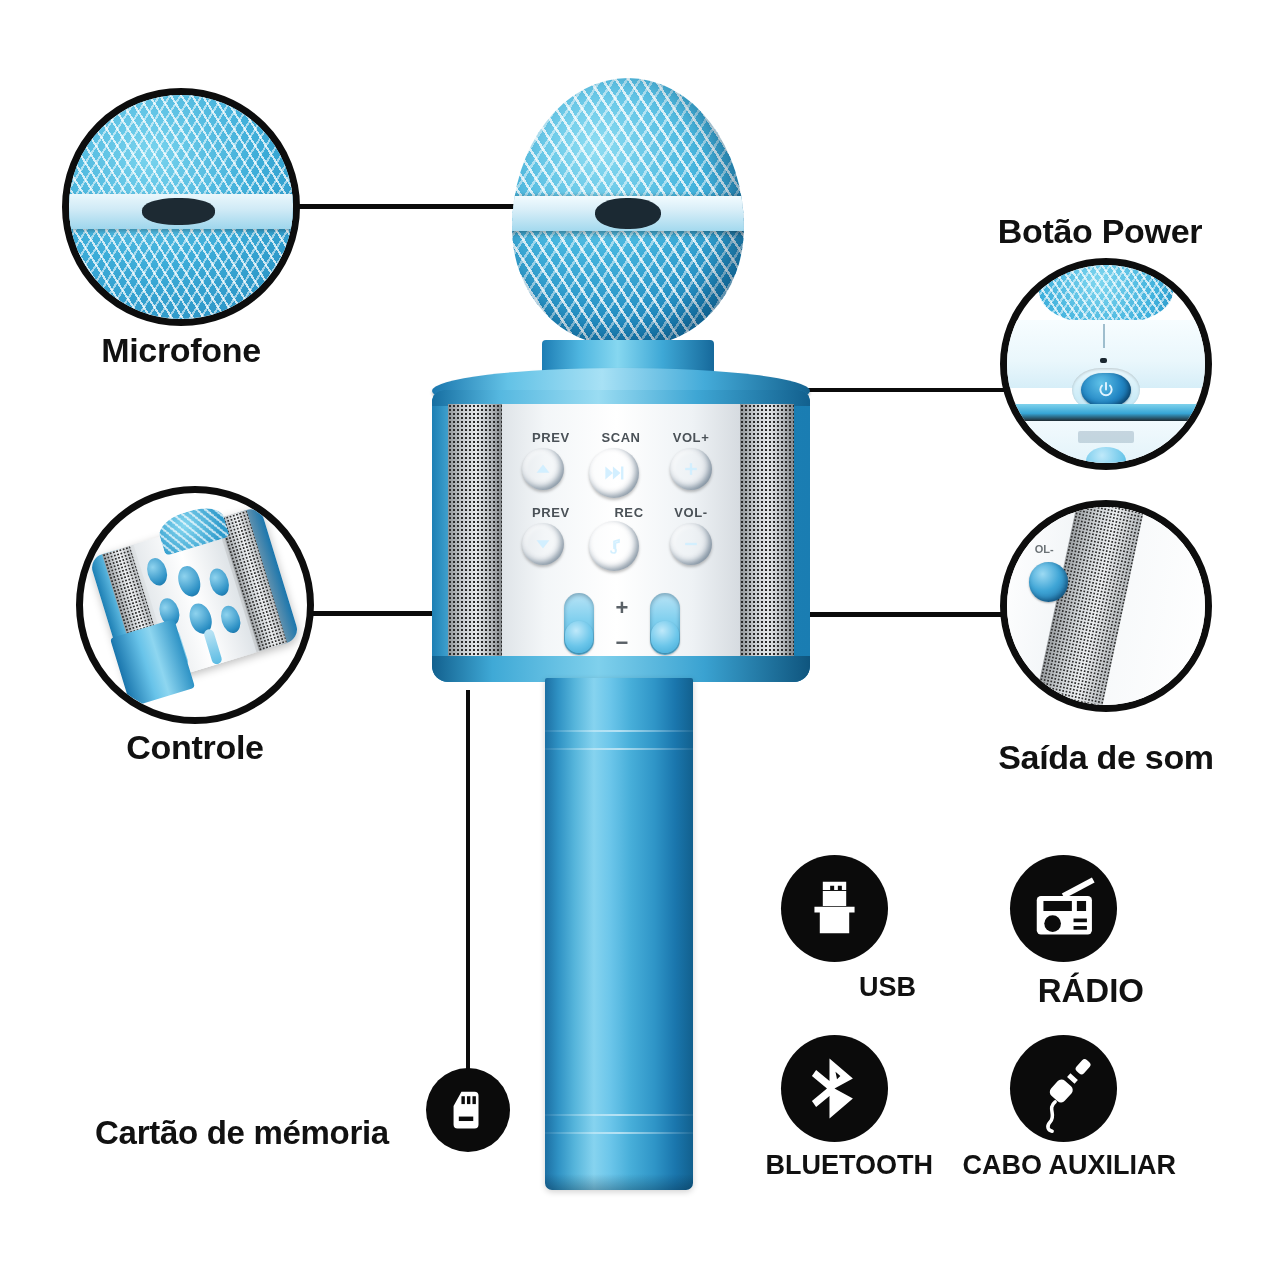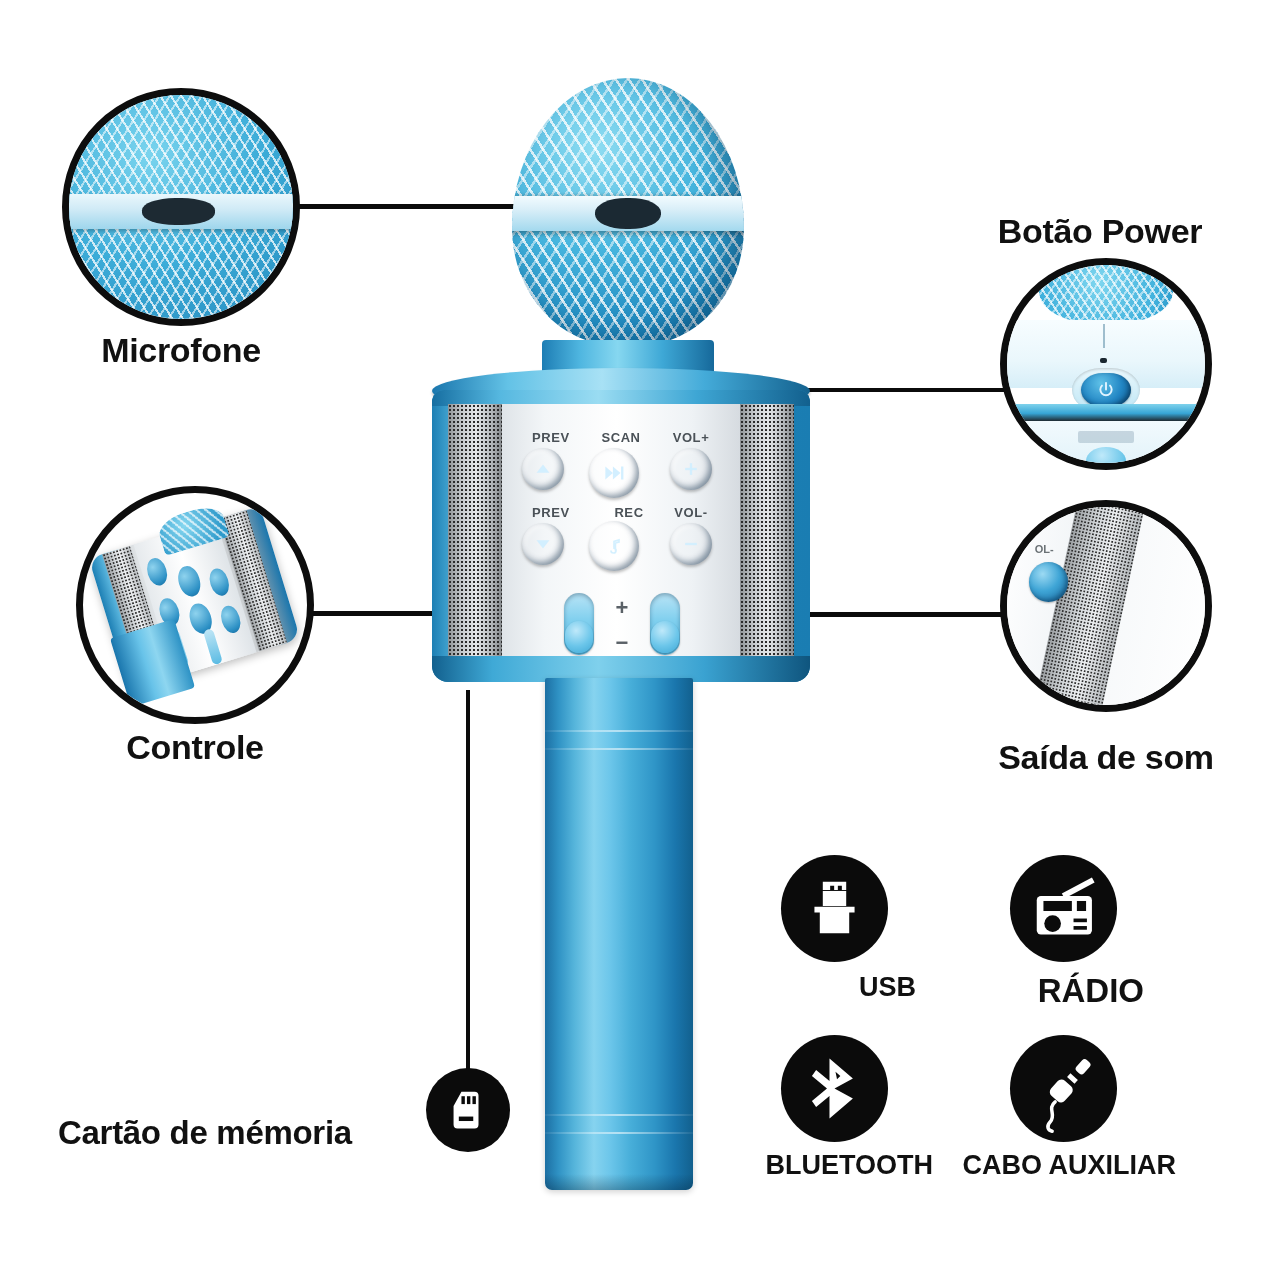--- a/index.html
+++ b/index.html
@@ -316,21 +316,21 @@
     <div style="position:absolute; inset:0;
                 background:linear-gradient(100deg,#ffffff 0%,#f3f6f8 30%,#ffffff 100%);"></div>
     <div class="cal-sp-grille" style="left:24%; top:-28%; width:34%; height:160%; transform:rotate(12deg);"></div>
     <div style="position:absolute; left:11%; top:28%; width:20%; height:20%; border-radius:50%;
                 background:radial-gradient(circle at 35% 30%, #9cdaf3 0%, #3fa5d6 45%, #1a6ea4 90%);
                 box-shadow:inset -2px -2px 5px rgba(0,30,60,.45), 0 1px 2px rgba(0,0,0,.3);"></div>
     <div style="position:absolute; left:14%; top:18%; font-size:11px; color:#6b7276; font-weight:700;">OL-</div>
   </div>
   <div class="callout-label" style="left:966px; top:738px; width:280px; font-size:34px;">Saída de som</div>
 
-  <div class="callout-label" style="left:58px; top:1114px; width:368px; font-size:33px; text-align:left;">Cartão de mémoria</div>
+  <div class="callout-label" style="left:58px; top:1114px; width:368px; font-size:33px; text-align:center;">Cartão de mémoria</div>
   <div class="badge" style="left:426px; top:1068px; width:84px; height:84px;">
     <svg viewBox="0 0 64 64">
       <path d="M24 18 h13 a3 3 0 0 1 3 3 v22 a3 3 0 0 1 -3 3 h-13 a3 3 0 0 1 -3 -3 v-14 l6 -11 z" fill="#ffffff"></path>
       <rect x="27" y="21.5" width="2.6" height="6" fill="#0b0b0b"></rect>
       <rect x="31.2" y="21.5" width="2.6" height="6" fill="#0b0b0b"></rect>
       <rect x="35.4" y="21.5" width="2.6" height="6" fill="#0b0b0b"></rect>
       <rect x="25" y="37" width="11" height="3.4" fill="#0b0b0b"></rect>
     </svg>
   </div>
 

